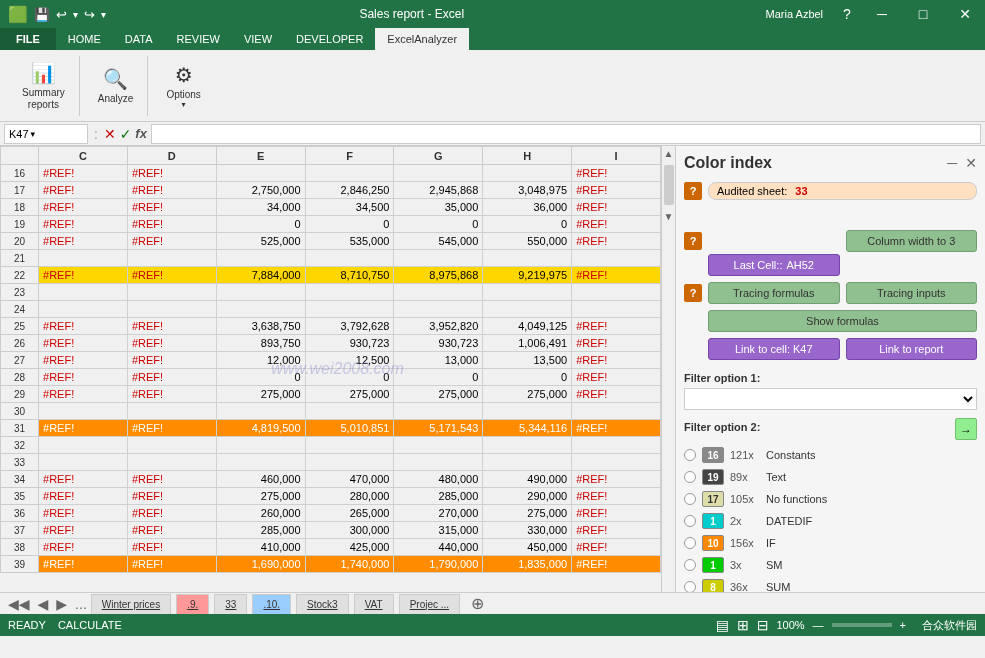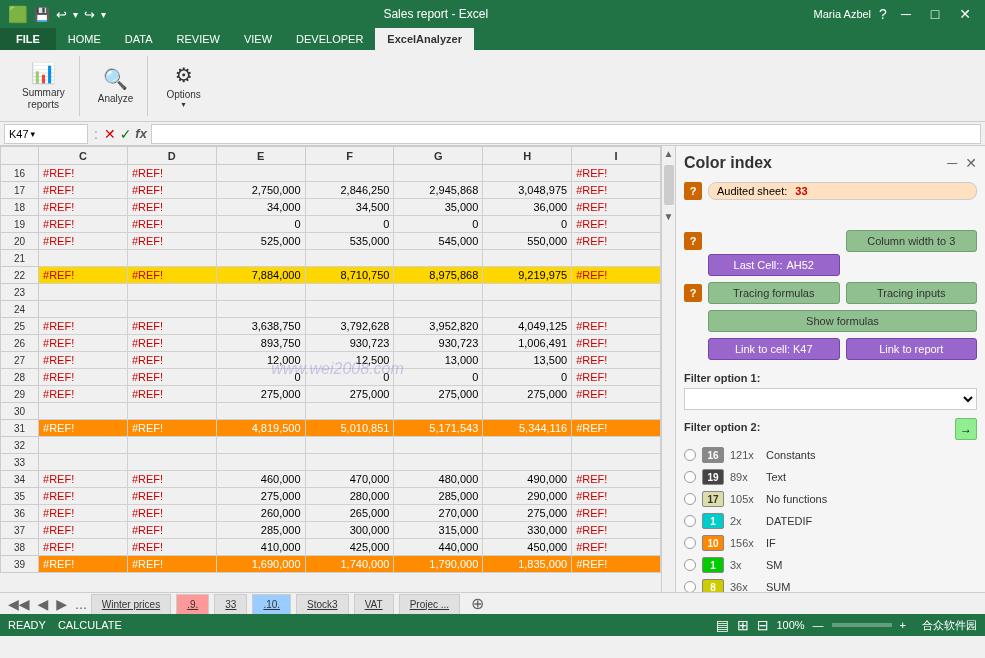--- a/index.html
+++ b/index.html
@@ -11,41 +11,41 @@
       color: white;
       height: 28px;
       display: flex;
       align-items: center;
       justify-content: space-between;
       padding: 0 8px;
       font-size: 12px;
     }
     .title-bar-left { display: flex; align-items: center; gap: 6px; }
     .title-bar-center { flex: 1; text-align: center; font-size: 12px; }
-    .title-bar-right { display: flex; align-items: center; gap: 8px; font-size: 11px; margin-left: 48px; }
+    .title-bar-right { display: flex; align-items: center; gap: 20px; font-size: 11px; margin-left: 48px; }
     .win-btn { color: white; font-size: 14px; cursor: pointer; padding: 2px 6px; }
 
     
     .ribbon-tabs {
       background: #217346;
       display: flex;
       align-items: flex-end;
       padding: 0 0 0 0;
       height: 22px;
     }
     .ribbon-tab {
       padding: 3px 12px;
       color: white;
       font-size: 11px;
       cursor: pointer;
       height: 22px;
       display: flex;
       align-items: center;
     }
-    .ribbon-tab.active { background: #f0f0f0; color: #217346; font-weight: bold; }
+    .ribbon-tab.active { background: #f0f0f0; color: #217346; font-weight: normal; }
     .ribbon-tab.file-tab { background: #1a5c36; font-weight: bold; padding: 3px 16px; }
     .ribbon-tab.excel-analyzer { background: #f0f0f0; color: #333; font-size: 11px; }
 
     
     .ribbon-content {
       background: #f0f0f0;
       border-bottom: 1px solid #ccc;
       height: 72px;
       display: flex;
       align-items: center;

